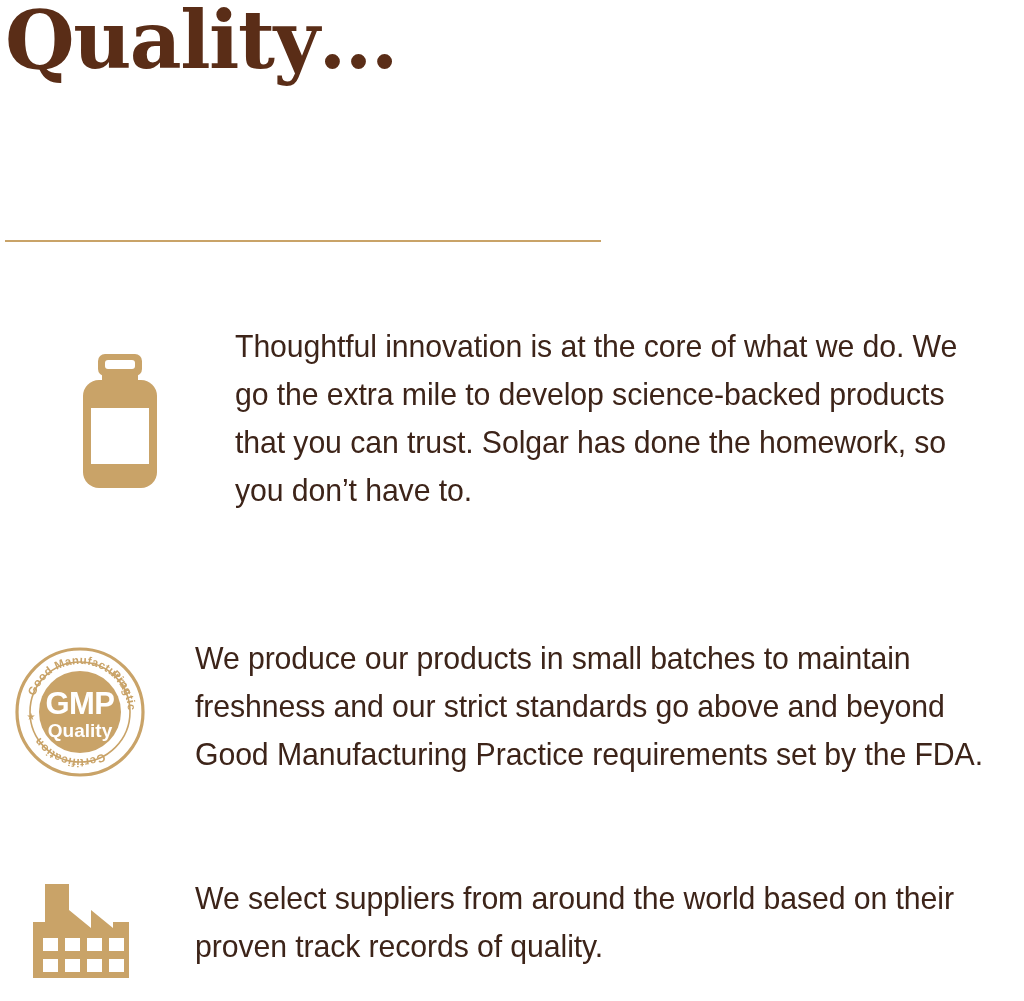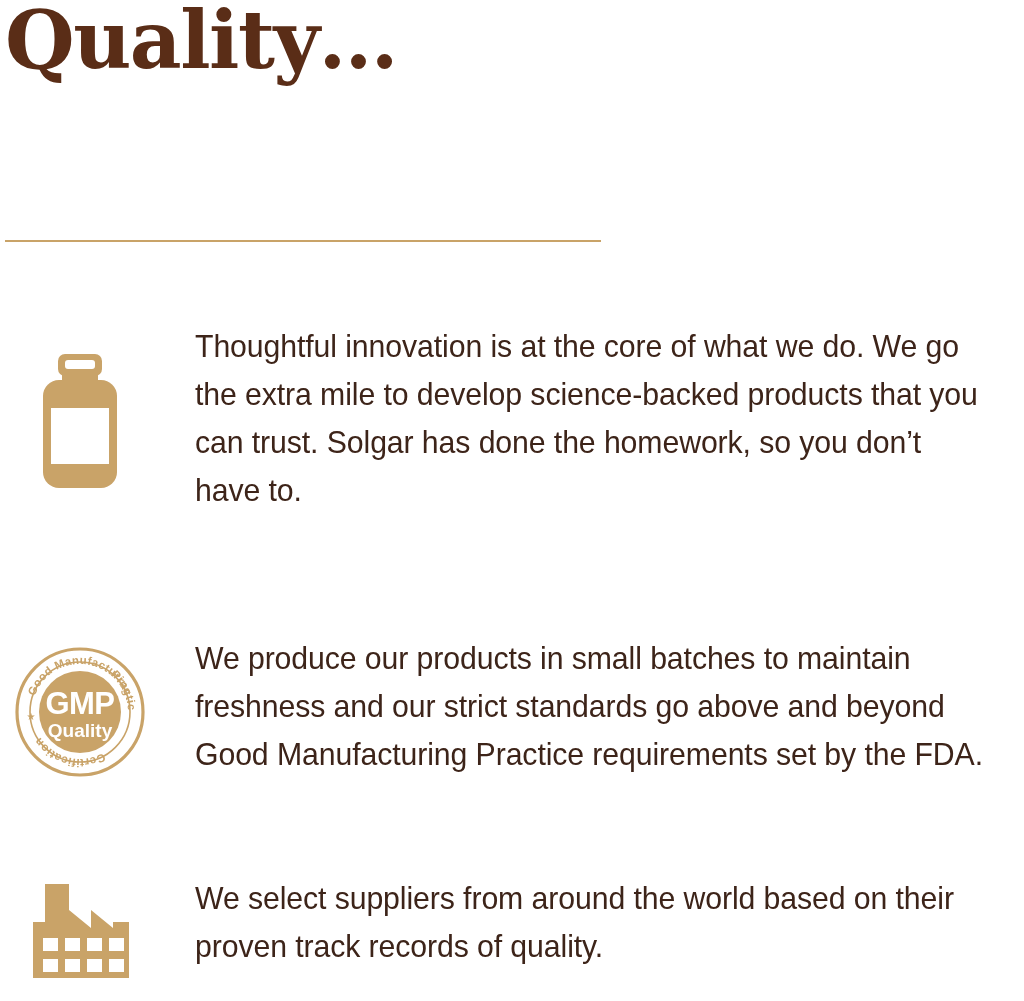--- a/index.html
+++ b/index.html
@@ -60,21 +60,21 @@
     left: 0;
     top: 322px;
     width: 1024px;
   }
   .feature {
     position: relative;
     display: flex;
     align-items: flex-start;
     min-height: 150px;
   }
-  .feature.row-1 { margin-bottom: 120px; }
+  .feature.row-1 { margin-bottom: 120px; padding-left: 40px; }
   .feature.row-2 { margin-bottom: 90px; }
 
   .feature-icon {
     flex: 0 0 195px;
     width: 195px;
     display: flex;
     justify-content: center;
     align-items: flex-start;
   }
   .feature-icon .icon-inner {

